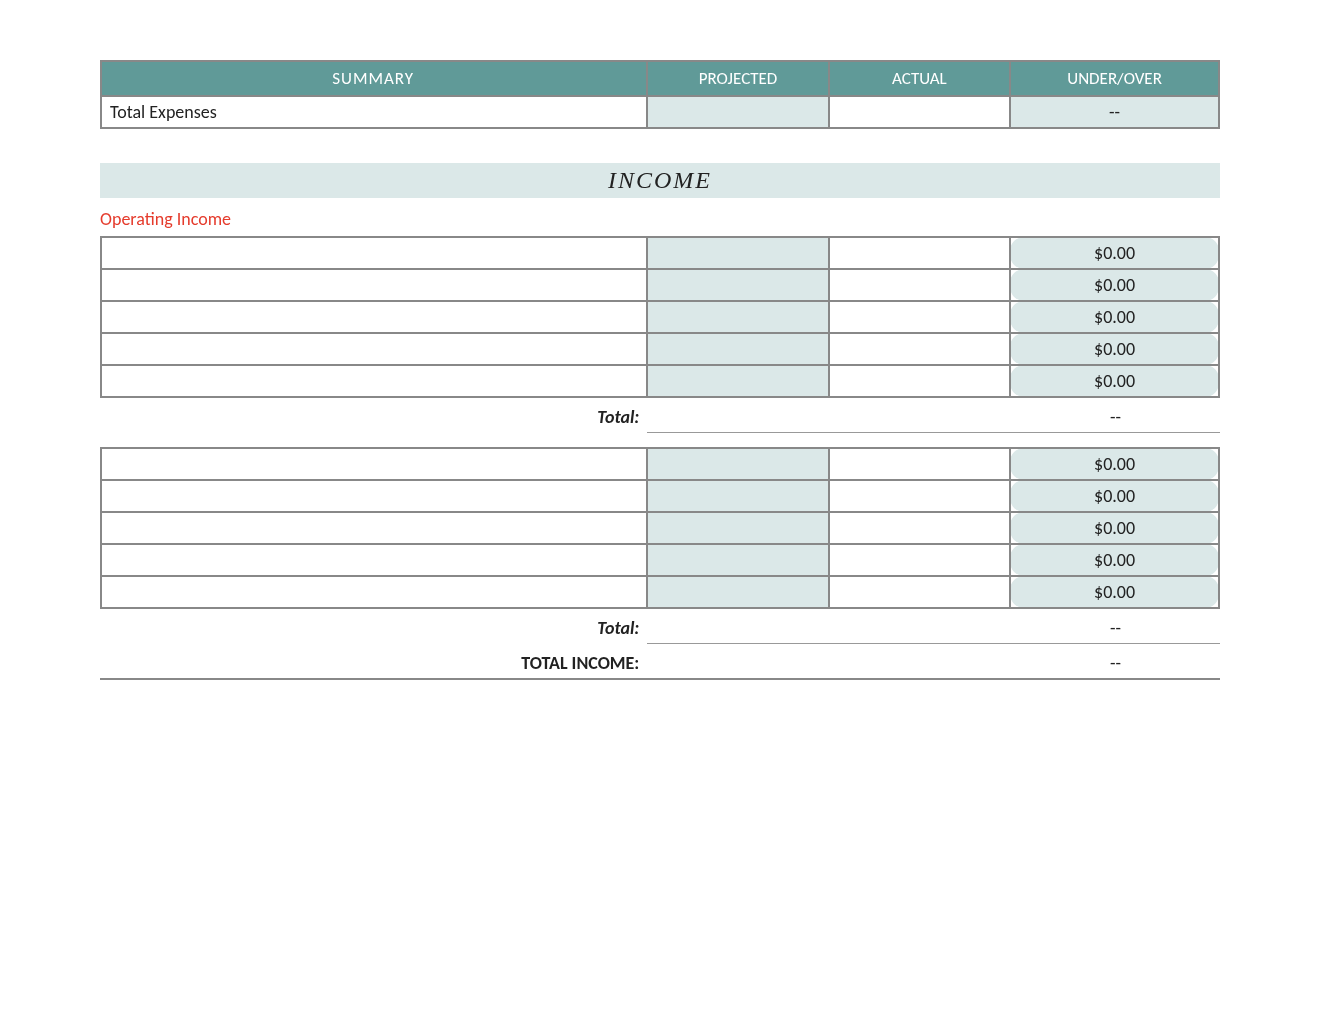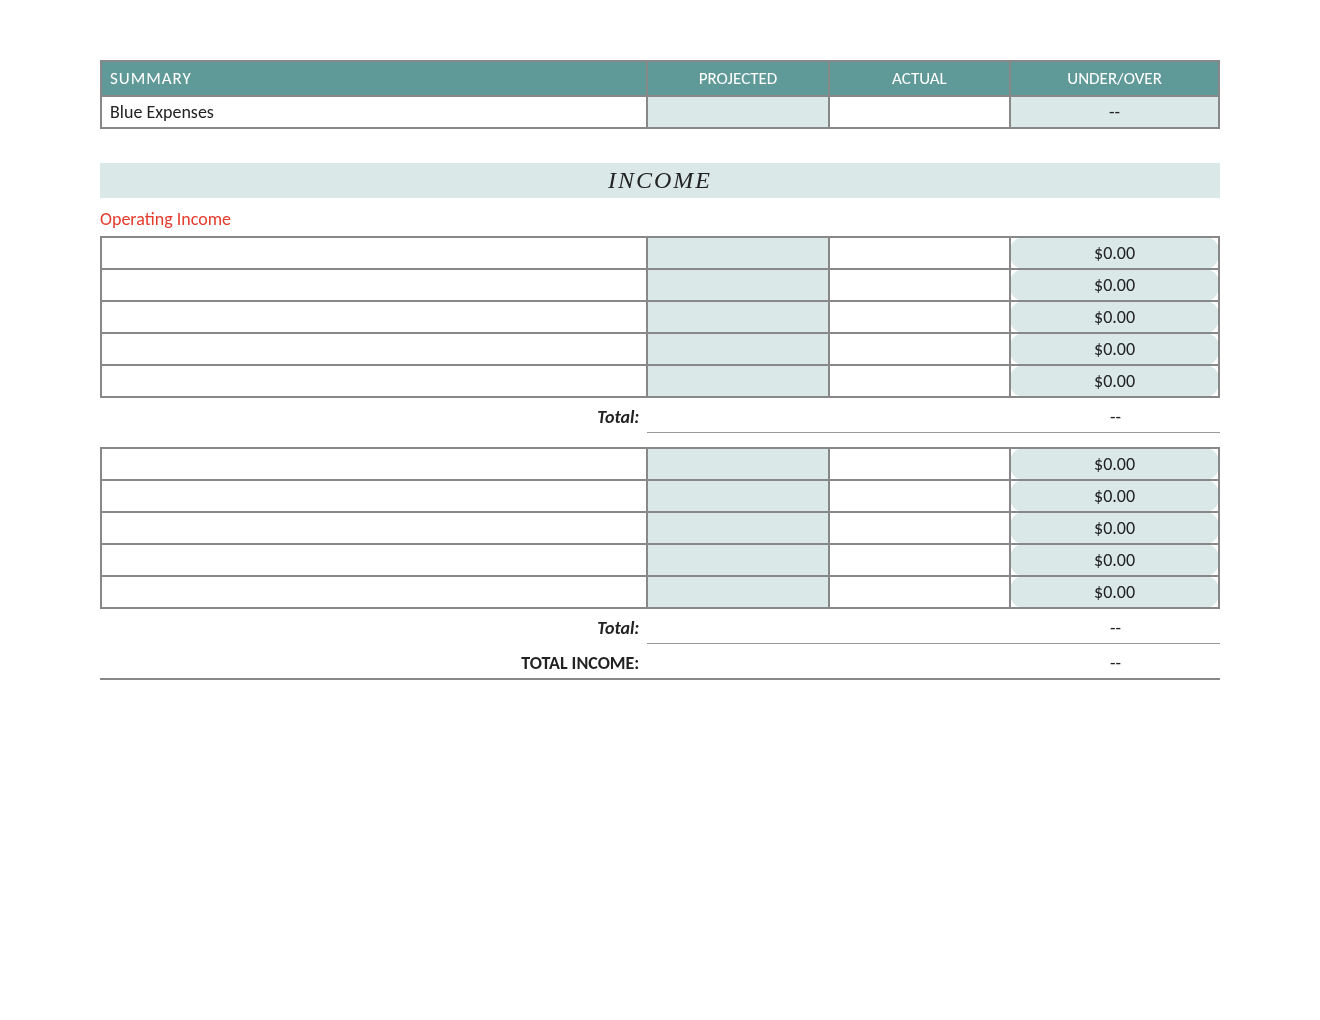--- a/index.html
+++ b/index.html
@@ -6,21 +6,21 @@
   .page{width:1320px;height:1020px;position:relative;padding:60px 100px 0;box-sizing:border-box;}
   .header-area{position:relative;padding-bottom:14px;border-bottom:1px solid #999;margin-bottom:30px;}
   .title{font-size:40px;letter-spacing:3px;text-align:center;color:#222;font-weight:400;}
   .brand{position:absolute;right:0;top:-4px;text-align:right;}
   .powered{font-size:14px;color:#888;margin-bottom:-2px;}
   .logo{font-size:28px;font-weight:400;color:#555;}
   .logo .blue{color:#2a7dc1;}
   table{border-collapse:collapse;width:100%;table-layout:fixed;}
   col.c1{width:518px;}col.c2{width:172px;}col.c3{width:172px;}col.c4{width:198px;}
   .summary-table th{background:#609a98;color:#fff;font-weight:400;font-size:17px;padding:6px 10px;border:2px solid #888;text-align:center;}
-  .summary-table th:first-child{text-align:left;padding-left:8px;letter-spacing:1px;}
+  .summary-table th:first-child{text-align:center;padding-left:8px;letter-spacing:1px;}
   .summary-table td{border:2px solid #888;padding:4px 8px;font-size:18px;height:22px;}
   .summary-table td:nth-child(4){text-align:center;}
   .summary-table td:nth-child(3){text-align:center;}
   .summary-table td:nth-child(2){text-align:center;}
   .tint{background:#dbe8e8;}
   .section-band{background:#dbe8e8;text-align:center;font-family:Georgia,'Times New Roman',serif;font-style:italic;letter-spacing:2px;font-size:24px;padding:4px 0;margin:34px 0 10px;}
   .subhead{color:#e53b2c;font-size:18px;margin:8px 0 6px;}
   .data-table td{border:2px solid #888;height:22px;padding:4px 8px;font-size:18px;}
   .data-table td:nth-child(2){background:#dbe8e8;}
   .data-table td:nth-child(4){background:#dbe8e8;text-align:center;border-radius:14px;}
@@ -47,21 +47,21 @@
         <col class="c4">
       </colgroup>
     <tbody>
         <tr>
       <th>SUMMARY</th>
       <th>PROJECTED</th>
       <th>ACTUAL</th>
       <th>UNDER/OVER</th>
     </tr>
     <tr>
-      <td>Blue Expenses</td>
+      <td>Total Expenses</td>
       <td class="tint"></td>
       <td></td>
       <td class="tint">--</td>
     </tr>
   </tbody>
     </table>
 
   <div class="section-band">INCOME</div>
 
   <div class="subhead">Operating Income</div>

